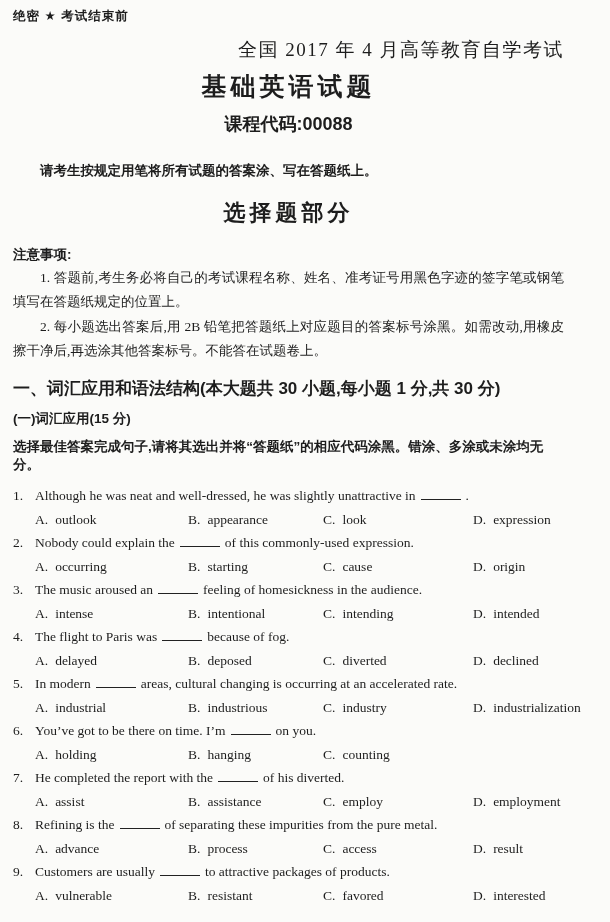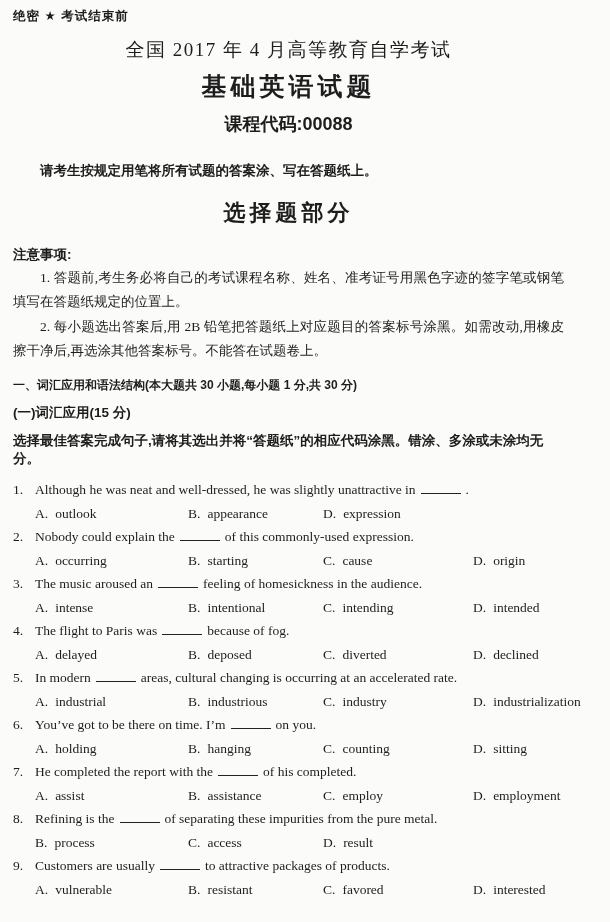--- a/index.html
+++ b/index.html
@@ -11,28 +11,28 @@
     font-size: 13.5px;
     overflow: hidden;
   }
   .page {
     box-sizing: border-box;
     width: 592px; height: 922px;
     padding: 8px 28px 0 13px;
   }
   .hei { font-family: "Liberation Sans", "DejaVu Sans", sans-serif; font-weight: bold; }
   .classification { font-size: 12.5px; letter-spacing: 1px; }
-  .exam-title { text-align: center; font-size: 19px; margin-top: 12px; letter-spacing: 1.5px; }
+  .exam-title { text-align: right; font-size: 19px; margin-top: 12px; letter-spacing: 1.5px; }
   .paper-title { text-align: center; font-size: 25px; margin-top: 7px; letter-spacing: 4px; }
   .course-code { text-align: center; font-size: 18px; margin-top: 9px; }
   .pen-instruction { font-size: 13.5px; text-indent: 2em; margin-top: 26px; }
   .section-title { text-align: center; font-size: 22px; margin-top: 18px; letter-spacing: 4px; }
   .notes-title { font-size: 13.5px; margin-top: 18px; }
   .note { text-indent: 2em; line-height: 23.5px; margin-top: 2px; text-align: justify; }
-  .part-heading { font-size: 12px; margin-top: 15px; }
+  .part-heading { font-size: 17px; margin-top: 15px; }
   .sub-heading { font-size: 13.5px; margin-top: 10px; }
   .directions { font-size: 13.5px; margin-top: 10px; }
   .question-list { margin-top: 10px; }
   .q-stem { display: flex; line-height: 23.5px; }
   .q-num { flex: none; width: 22px; }
   .q-text { flex: 1; }
   .q-options {
     display: grid;
     grid-template-columns: 153px 135px 150px auto;
     padding-left: 22px;
@@ -67,20 +67,21 @@
 
   <div class="question-list">
   <div class="question">
     <div class="q-stem">
       <span class="q-num">1.</span>
       <span class="q-text"><span>Although he was neat and well-dressed, he was slightly unattractive in</span><span class="blank"></span><span>.</span></span>
     </div>
     <div class="q-options">
       <span class="opt"><span class="opt-label">A.</span><span>outlook</span></span>
       <span class="opt"><span class="opt-label">B.</span><span>appearance</span></span>
+      <span class="opt"><span class="opt-label">C.</span><span>look</span></span>
       <span class="opt"><span class="opt-label">D.</span><span>expression</span></span>
     </div>
   </div>
 
   <div class="question">
     <div class="q-stem">
       <span class="q-num">2.</span>
       <span class="q-text"><span>Nobody could explain the</span><span class="blank"></span><span>of this commonly-used expression.</span></span>
     </div>
     <div class="q-options">
@@ -132,43 +133,43 @@
 
   <div class="question">
     <div class="q-stem">
       <span class="q-num">6.</span>
       <span class="q-text"><span>You’ve got to be there on time. I’m</span><span class="blank"></span><span>on you.</span></span>
     </div>
     <div class="q-options">
       <span class="opt"><span class="opt-label">A.</span><span>holding</span></span>
       <span class="opt"><span class="opt-label">B.</span><span>hanging</span></span>
       <span class="opt"><span class="opt-label">C.</span><span>counting</span></span>
-      <span class="opt"><span class="opt-label">D.</span><span>sitting</span></span>
     </div>
   </div>
 
   <div class="question">
     <div class="q-stem">
       <span class="q-num">7.</span>
-      <span class="q-text"><span>He completed the report with the</span><span class="blank"></span><span>of his completed.</span></span>
+      <span class="q-text"><span>He completed the report with the</span><span class="blank"></span><span>of his diverted.</span></span>
     </div>
     <div class="q-options">
       <span class="opt"><span class="opt-label">A.</span><span>assist</span></span>
       <span class="opt"><span class="opt-label">B.</span><span>assistance</span></span>
       <span class="opt"><span class="opt-label">C.</span><span>employ</span></span>
       <span class="opt"><span class="opt-label">D.</span><span>employment</span></span>
     </div>
   </div>
 
   <div class="question">
     <div class="q-stem">
       <span class="q-num">8.</span>
       <span class="q-text"><span>Refining is the</span><span class="blank"></span><span>of separating these impurities from the pure metal.</span></span>
     </div>
     <div class="q-options">
+      <span class="opt"><span class="opt-label">A.</span><span>advance</span></span>
       <span class="opt"><span class="opt-label">B.</span><span>process</span></span>
       <span class="opt"><span class="opt-label">C.</span><span>access</span></span>
       <span class="opt"><span class="opt-label">D.</span><span>result</span></span>
     </div>
   </div>
 
   <div class="question">
     <div class="q-stem">
       <span class="q-num">9.</span>
       <span class="q-text"><span>Customers are usually</span><span class="blank"></span><span>to attractive packages of products.</span></span>

